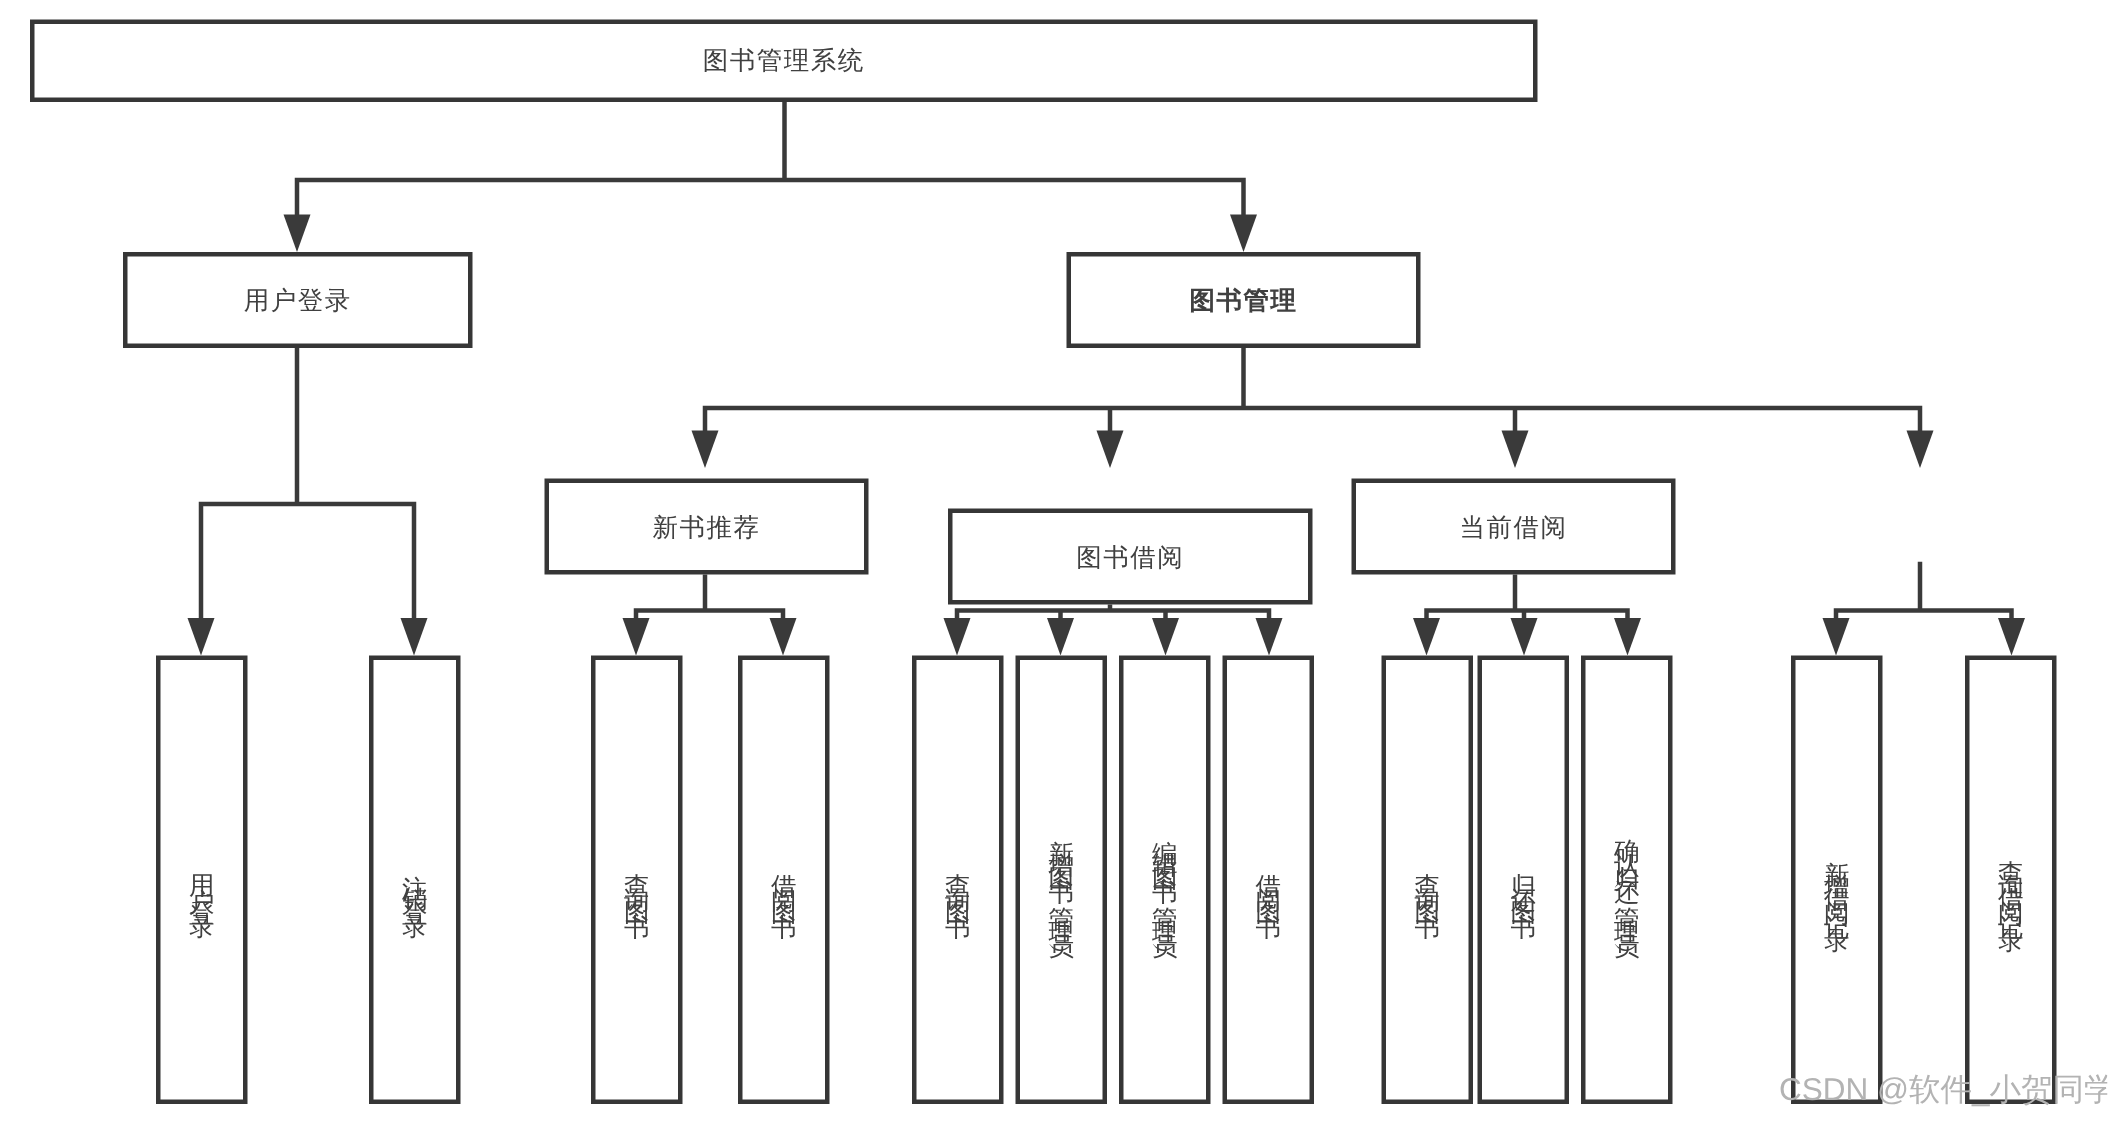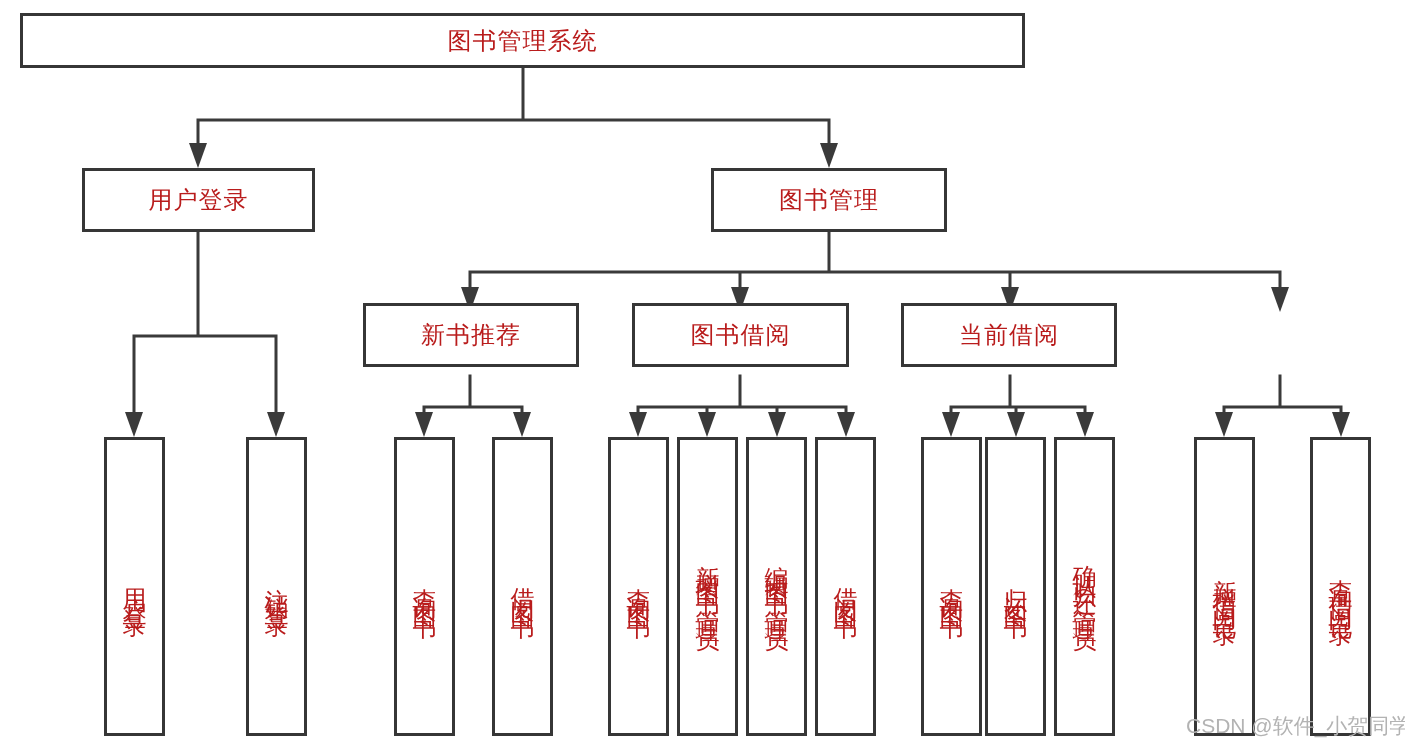--- a/index.html
+++ b/index.html
@@ -19,48 +19,48 @@
     position: absolute;
     left: 0; top: 0;
     width: 1405px; height: 747px;
     pointer-events: none;
   }
   .box {
     position: absolute;
     box-sizing: border-box;
     background: #ffffff;
     border: 3px solid #363636;
-    color: #b91c1c;
+    color: #404040;
     display: flex;
     align-items: center;
     justify-content: center;
-    font-size: 24px;
+    font-size: 17px;
     letter-spacing: 1px;
     text-align: center;
     z-index: 2;
   }
   .hbox { height: 64px; }
   .vbox {
     top: 437px;
     width: 61px;
     height: 299px;
     writing-mode: vertical-lr;
     text-orientation: mixed;
     letter-spacing: 9px;
     line-height: 1;
   }
   
   .root   { left: 20px;  top: 13px;  width: 1005px; height: 55px; }
   
   .b0     { left: 82px;  top: 168px; width: 233px; }
-  .b1     { left: 711px; top: 168px; width: 236px; }
+  .b1     { left: 711px; top: 168px; width: 236px; font-weight: bold; }
   
-  .l3     { top: 303px; width: 216px; }
+  .l3     { top: 319px; width: 216px; }
   .l3-0   { left: 363px; }
-  .l3-1   { left: 632px; width: 217px; }
+  .l3-1   { left: 632px; width: 243px; margin-top: 20px; }
   .l3-2   { left: 901px; text-align: right; }
   .l3-3   { left: 1172px; }
   
   .c00 { left: 104px; }
   .c01 { left: 246px; }
   .c10 { left: 394px; }
   .c11 { left: 492px; }
   .c20 { left: 608px; }
   .c21 { left: 677px; }
   .c22 { left: 746px; }

